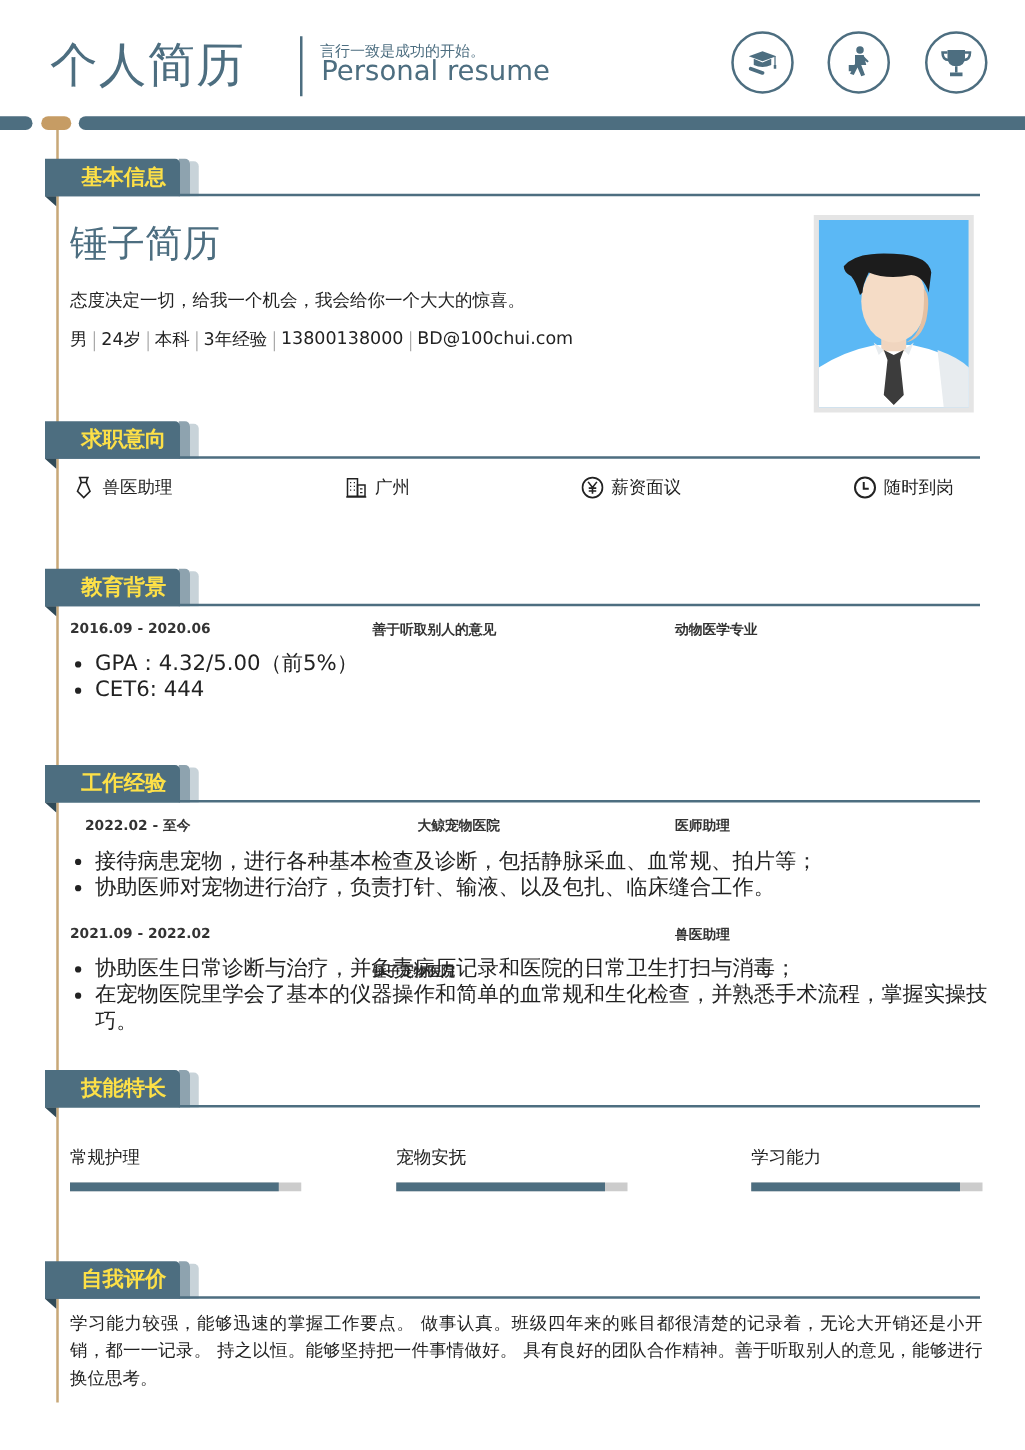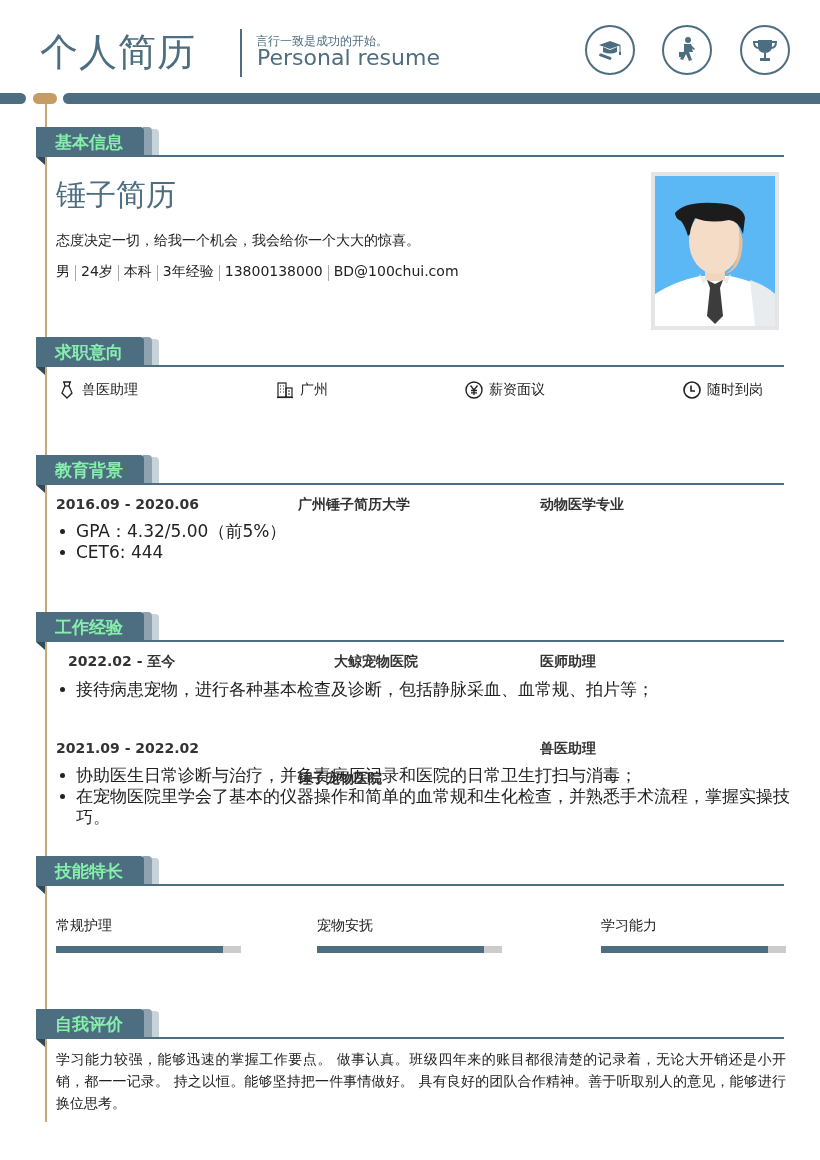--- a/index.html
+++ b/index.html
@@ -15,40 +15,40 @@
   .hdr-icon svg { width: 30px; height: 30px; }
 
   
   .bar-left { position: absolute; left: 0; top: 93px; width: 26px; height: 11px; background: #4d6e80; border-radius: 0 6px 6px 0; }
   .bar-gold { position: absolute; left: 33px; top: 93px; width: 24px; height: 11px; background: #c69c64; border-radius: 6px; }
   .bar-main { position: absolute; left: 63px; top: 93px; width: 757px; height: 11px; background: #4d6e80; border-radius: 6px 0 0 6px; }
   .gold-line { position: absolute; left: 45px; top: 104px; width: 2px; height: 1018px; background: #c8a878; }
 
   
   .sec { position: absolute; left: 36px; width: 748px; height: 30px; }
-  .sec-tab { position: absolute; left: 0; top: 0; width: 108px; height: 30px; background: #4d6e80; color: #86efac; font-weight: bold; font-size: 17px; line-height: 30px; padding-left: 19px; border-radius: 0 4px 0 0; }
+  .sec-tab { position: absolute; left: 0; top: 0; width: 108px; height: 30px; background: #4d6e80; color: #fde047; font-weight: bold; font-size: 17px; line-height: 30px; padding-left: 29px; border-radius: 0 4px 0 0; }
   .sec-stripe1 { position: absolute; left: 107px; top: 0; width: 9px; height: 30px; background: #8ea3af; border-radius: 0 4px 0 0; }
   .sec-stripe2 { position: absolute; left: 116px; top: 2px; width: 7px; height: 28px; background: #c8d3d9; border-radius: 0 4px 0 0; }
   .sec-line { position: absolute; left: 0; top: 28px; width: 748px; height: 2px; background: #4d6e80; }
   .sec-fold { position: absolute; left: 0; top: 30px; width: 0; height: 0; border-top: 8px solid #2f4a58; border-left: 9px solid transparent; }
 
   
   .name { position: absolute; left: 56px; top: 175px; font-size: 30px; color: #4d6e80; }
   .motto { position: absolute; left: 56px; top: 232px; font-size: 14px; color: #222; }
   .meta { position: absolute; left: 56px; top: 263px; font-size: 14px; color: #222; display: flex; }
   .meta .sep { display: inline-block; width: 1px; height: 16px; background: #aaa; margin: 2px 5px 0 5px; }
   .photo { position: absolute; left: 651px; top: 172px; width: 128px; height: 158px; background: #e5e5e5; padding: 4px; }
   .photo svg { width: 120px; height: 150px; display: block; }
 
   
   .intent-item { position: absolute; top: 380px; display: flex; align-items: center; font-size: 14px; color: #222; }
   .intent-item svg { width: 18px; height: 20px; margin-right: 6px; }
 
   
-  .entry-row { position: absolute; left: 56px; width: 728px; height: 20px; font-size: 14px; font-weight: bold; color: #333; }
+  .entry-row { position: absolute; left: 56px; width: 728px; height: 20px; font-size: 11px; font-weight: bold; color: #333; }
   .entry-row span { position: absolute; top: 0; }
   .bullets { position: absolute; left: 58px; font-size: 17px; color: #222; list-style: none; }
   .bullets li { position: relative; padding-left: 18px; height: 21px; line-height: 21px; }
   .bullets li::before { content: ""; position: absolute; left: 2px; top: 8px; width: 5px; height: 5px; border-radius: 50%; background: #222; }
 
   
   .skill { position: absolute; top: 917px; width: 185px; }
   .skill-label { font-size: 14px; color: #222; height: 20px; }
   .skill-bar { margin-top: 9px; width: 185px; height: 7px; background: #cccccc; position: relative; }
   .skill-fill { position: absolute; left: 0; top: 0; height: 7px; background: #4d6e80; }
@@ -172,21 +172,21 @@
 
 <div class="sec" style="top:455px;">
   <div class="sec-stripe2"></div>
   <div class="sec-stripe1"></div>
   <div class="sec-tab">教育背景</div>
   <div class="sec-line"></div>
   <div class="sec-fold"></div>
 </div>
 <div class="entry-row" style="top:496px;">
   <span style="left:0;">2016.09 - 2020.06</span>
-  <span style="left:242px;">广州锤子简历大学</span>
+  <span style="left:242px;">善于听取别人的意见</span>
   <span style="left:484px;">动物医学专业</span>
 </div>
 <ul class="bullets" style="top:521px;">
   <li>GPA：4.32/5.00（前5%）</li>
   <li>CET6: 444</li>
 </ul>
 
 <div class="sec" style="top:612px;">
   <div class="sec-stripe2"></div>
   <div class="sec-stripe1"></div>
@@ -194,20 +194,21 @@
   <div class="sec-line"></div>
   <div class="sec-fold"></div>
 </div>
 <div class="entry-row" style="top:653px;">
   <span style="left:12px;">2022.02 - 至今</span>
   <span style="left:242px;margin-left:36px;">大鲸宠物医院</span>
   <span style="left:484px;">医师助理</span>
 </div>
 <ul class="bullets" style="top:679px;">
   <li>接待病患宠物，进行各种基本检查及诊断，包括静脉采血、血常规、拍片等；</li>
+  <li>协助医师对宠物进行治疗，负责打针、输液、以及包扎、临床缝合工作。</li>
 </ul>
 <div class="entry-row" style="top:740px;">
   <span style="left:0;">2021.09 - 2022.02</span>
   <span style="left:242px;margin-top:30px;">锤子宠物医院</span>
   <span style="left:484px;">兽医助理</span>
 </div>
 <ul class="bullets" style="top:765px;">
   <li>协助医生日常诊断与治疗，并负责病历记录和医院的日常卫生打扫与消毒；</li>
   <li> 在宠物医院里学会了基本的仪器操作和简单的血常规和生化检查，并熟悉手术流程，掌握实操技巧。</li>
 </ul>

